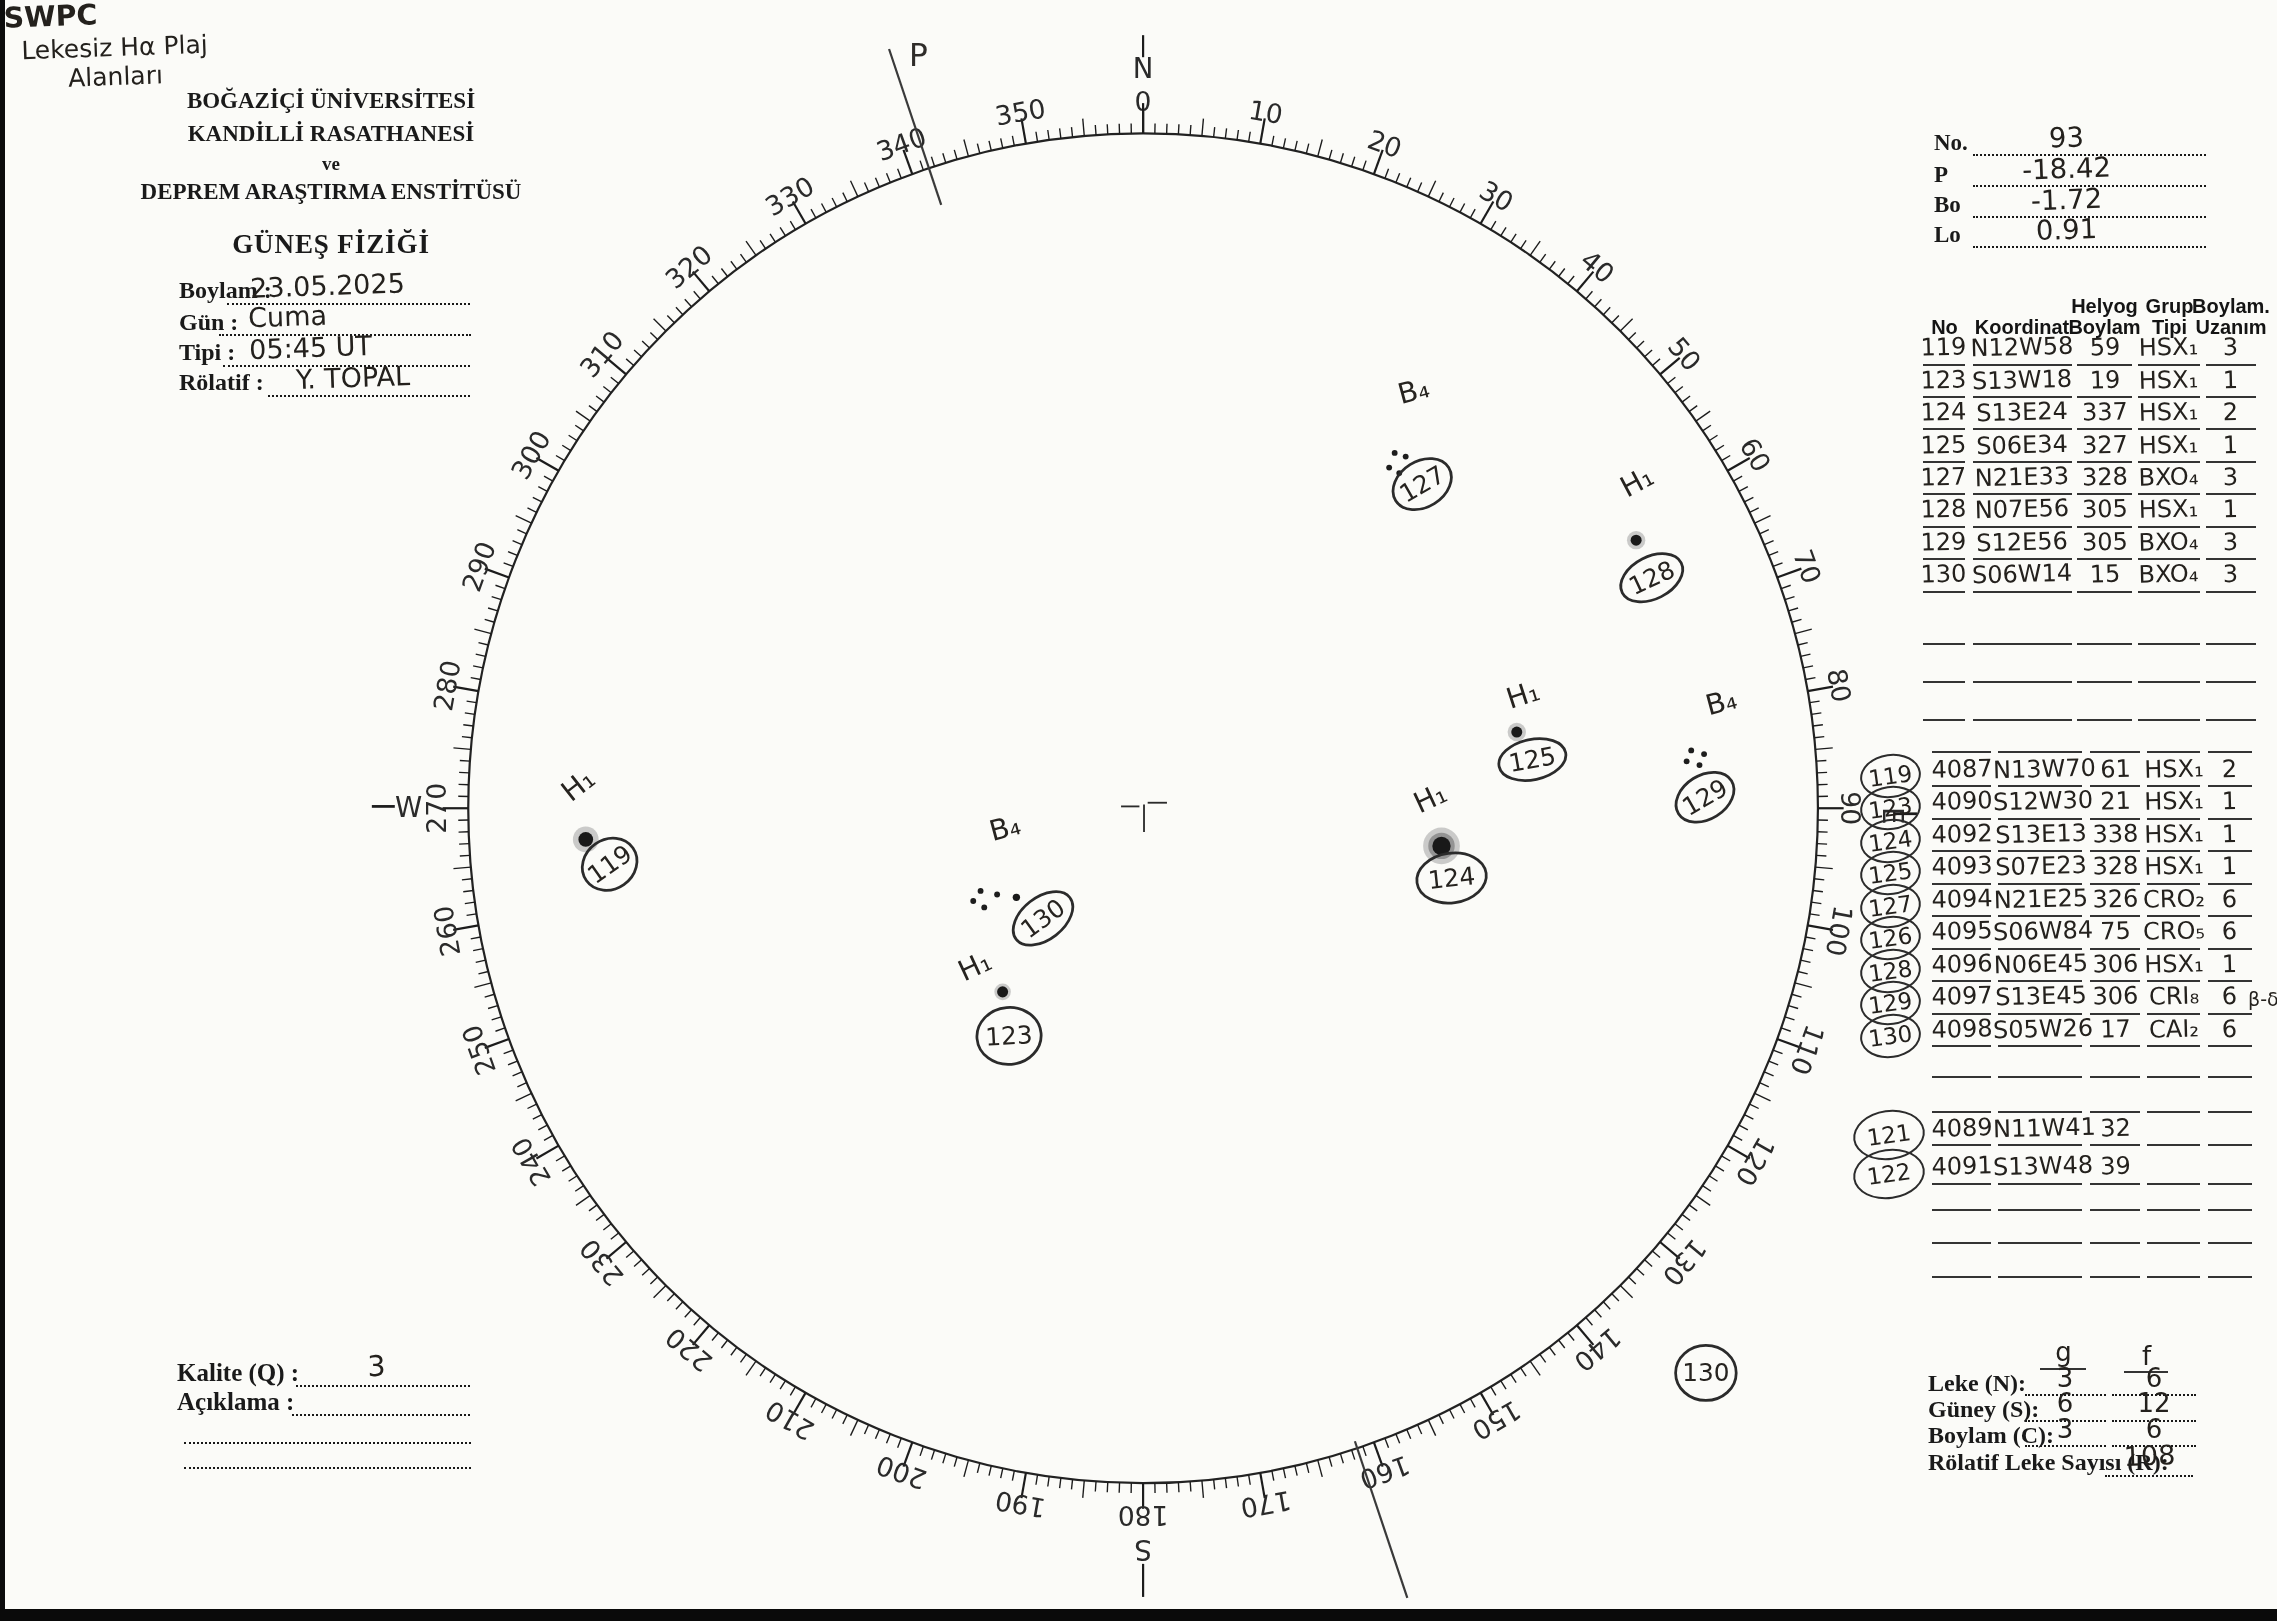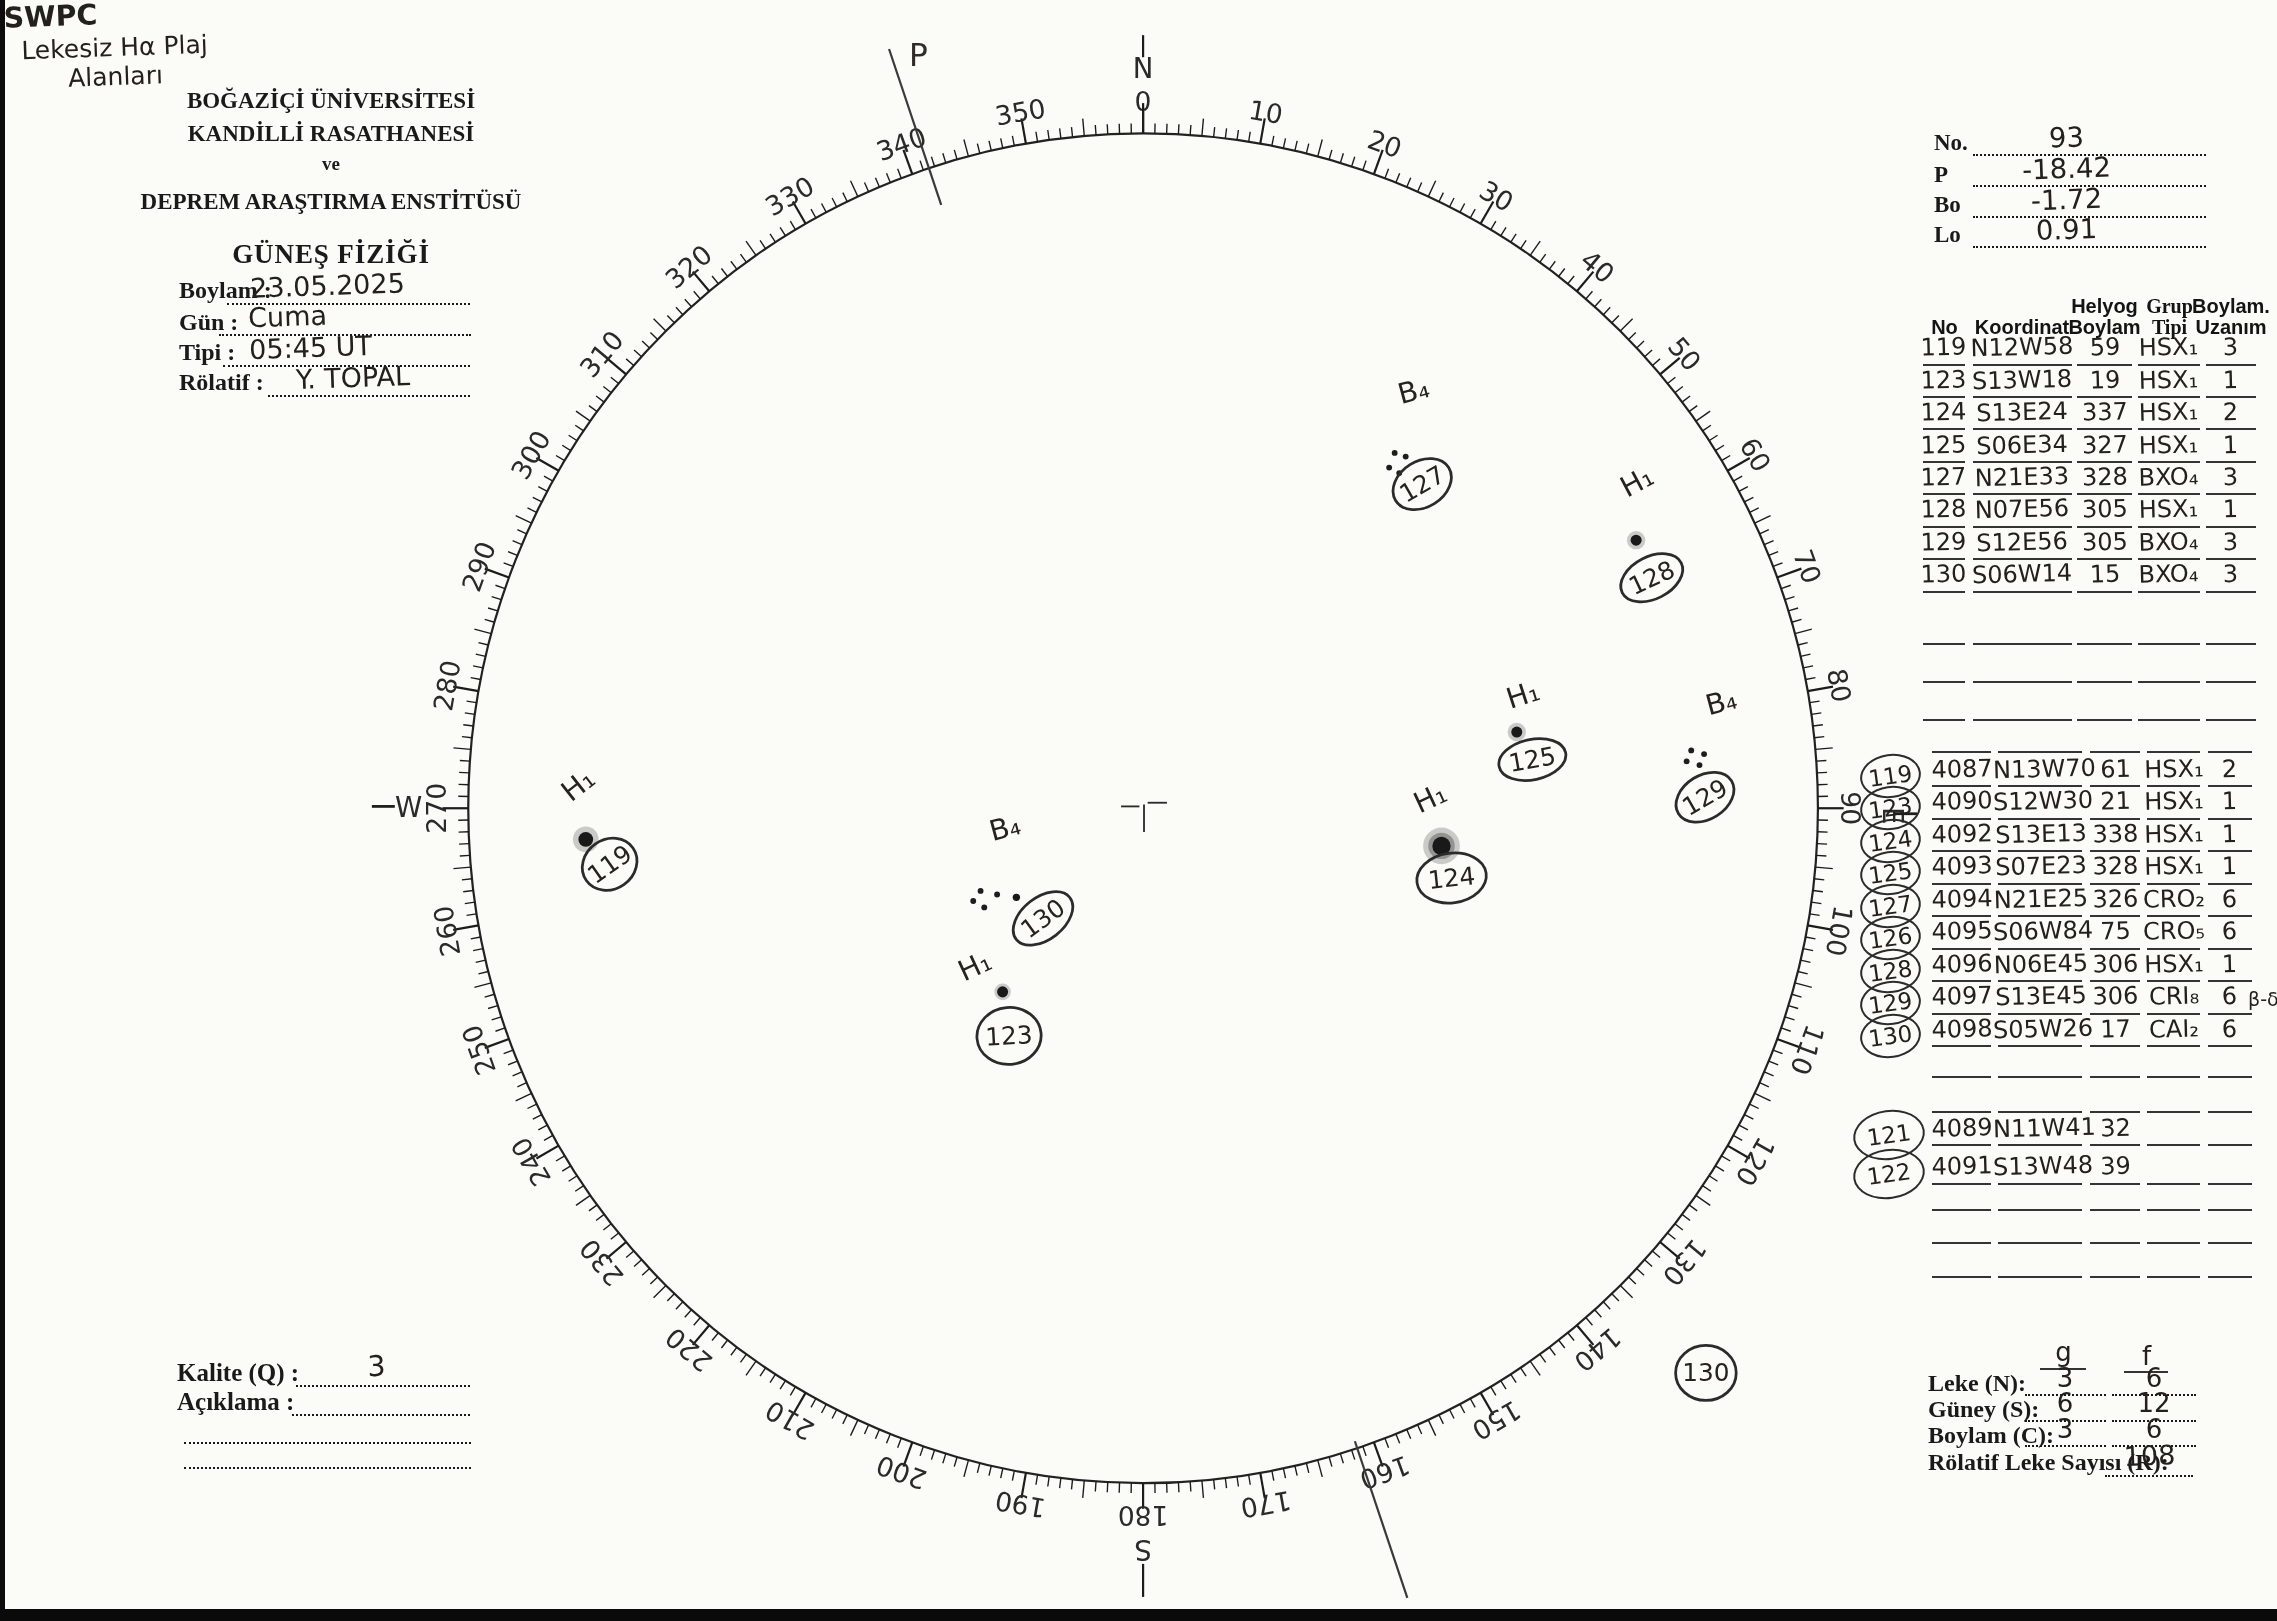--- a/index.html
+++ b/index.html
@@ -25,21 +25,21 @@
 
 <div id="page">
 
   <div class="abs" style="left:0;top:0;width:4.6px;height:1622px;background:#0c0c0c;"></div>
   <div class="abs" style="left:0;top:1609px;width:2277px;height:13px;background:#0a0a0a;"></div>
 
   <div class="abs" style="left:129px;top:88px;width:404px;text-align:center;">
     <div class="serifb" style="font-size:23px;">BOĞAZİÇİ ÜNİVERSİTESİ</div>
     <div class="serifb" style="font-size:23px;margin-top:7.3px;">KANDİLLİ RASATHANESİ</div>
     <div class="serifb" style="font-size:19px;margin-top:5.5px;">ve</div>
-    <div class="serifb" style="font-size:23px;margin-top:14px;">DEPREM ARAŞTIRMA ENSTİTÜSÜ</div>
+    <div class="serifb" style="font-size:23px;margin-top:4px;">DEPREM ARAŞTIRMA ENSTİTÜSÜ</div>
     <div class="serifb" style="font-size:27px;margin-top:24px;letter-spacing:0.9px;">GÜNEŞ FİZİĞİ</div>
   </div>
 
   <div class="abs serifb" style="left:179px;top:277px;font-size:24px;">Boylam :</div>
   <div class="dotline" style="left:227px;top:303px;width:243px;"></div>
   <div class="abs hw rot2" style="left:231px;top:270px;width:193px;text-align:center;font-size:27px;">23.05.2025</div>
 
   <div class="abs serifb" style="left:179px;top:309px;font-size:24px;">Gün :</div>
   <div class="dotline" style="left:219px;top:334px;width:252px;"></div>
   <div class="abs hw rot2" style="left:228px;top:301px;width:119px;text-align:center;font-size:27px;">Cuma</div>
@@ -593,21 +593,21 @@
       <g>
         <ellipse cx="1858" cy="1495" rx="33" ry="30" fill="none" stroke="#2b2b2b" stroke-width="3" transform="rotate(0 1858 1495)"></ellipse>
         <text x="1858" y="1495" fill="#26231f" text-anchor="middle" dominant-baseline="central" font-family="&quot;DejaVu Sans&quot;, sans-serif" font-size="27px" transform="rotate(0 1858 1495)">130</text>
       </g>
     </svg>
 
 <div class="hdr" style="left: 1914px; top: 296px; width: 61px; height: 42px; display: flex; align-items: flex-end; justify-content: center;">No</div>
     <div class="hdr" style="left: 1963px; top: 296px; width: 118px; height: 42px; display: flex; align-items: flex-end; justify-content: center;">Koordinat</div>
     <div class="hdr" style="left: 2068px; top: 296px; width: 73px; height: 42px; display: flex; align-items: flex-end; justify-content: center;">Helyog
 Boylam</div>
-    <div class="hdr" style="left: 2129px; top: 296px; width: 81px; height: 42px; display: flex; align-items: flex-end; justify-content: center; font-family: Liberation Serif, serif;">Grup
+    <div class="hdr" style="left: 2129px; top: 296px; width: 81px; height: 42px; display: flex; align-items: flex-end; justify-content: center;">Grup
 Tipi</div>
     <div class="hdr" style="left: 2197px; top: 296px; width: 68px; height: 42px; display: flex; align-items: flex-end; justify-content: center;">Boylam.
 Uzanım</div>
     <div class="tline" style="left: 1923px; top: 364px; width: 42px;"></div>
     <div class="tline" style="left: 1973px; top: 364px; width: 99px;"></div>
     <div class="tline" style="left: 2077px; top: 364px; width: 55px;"></div>
     <div class="tline" style="left: 2138px; top: 364px; width: 62px;"></div>
     <div class="tline" style="left: 2206px; top: 364px; width: 50px;"></div>
     <div class="cellv" style="left: 1917px; top: 333px; width: 53px; font-size: 24px; transform: rotate(-1.5deg);">119</div>
     <div class="cellv" style="left: 1967px; top: 333px; width: 110px; font-size: 24px; transform: rotate(-1.5deg);">N12W58</div>

